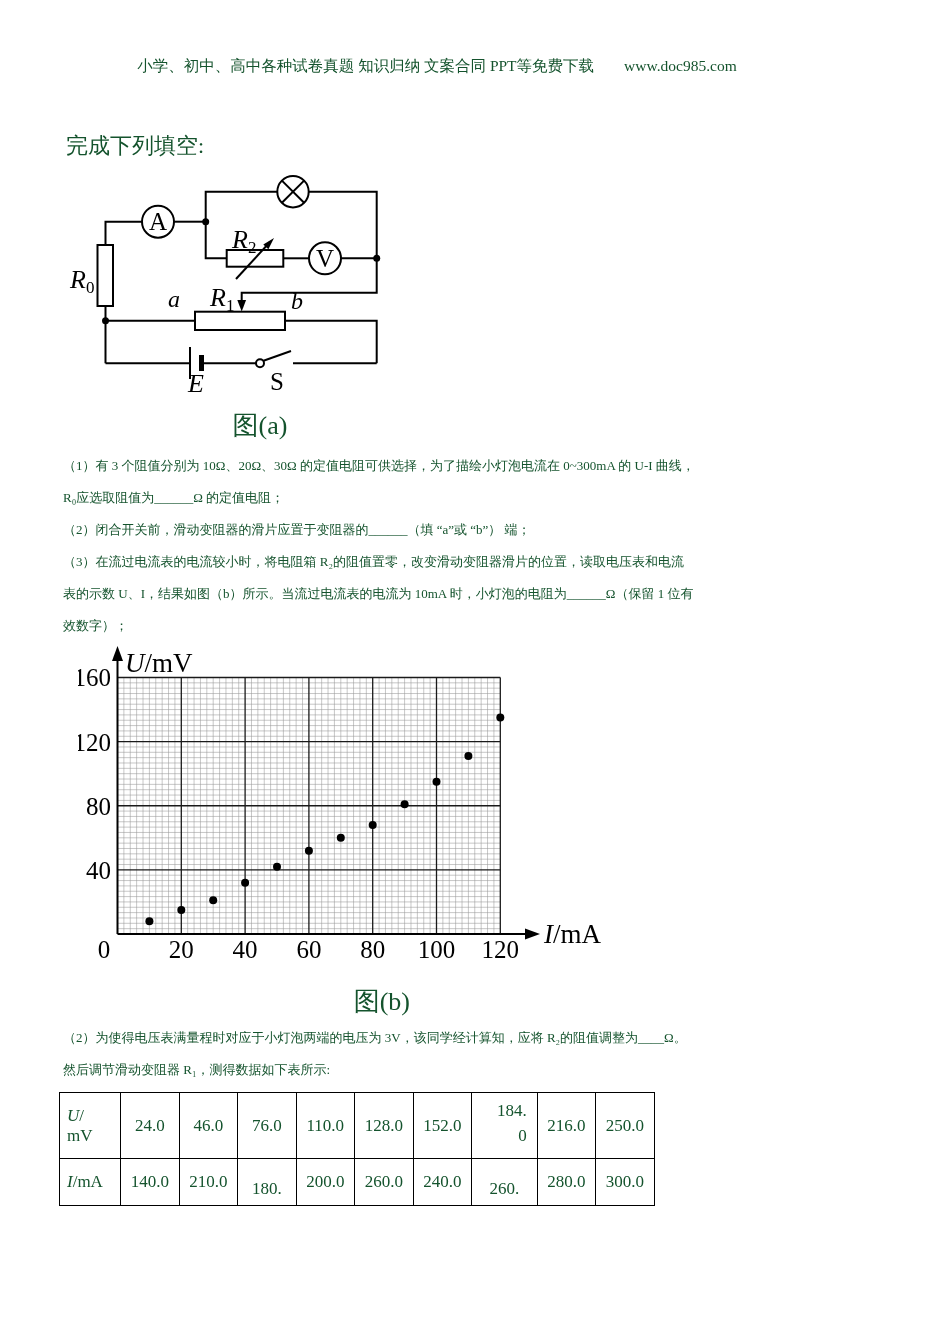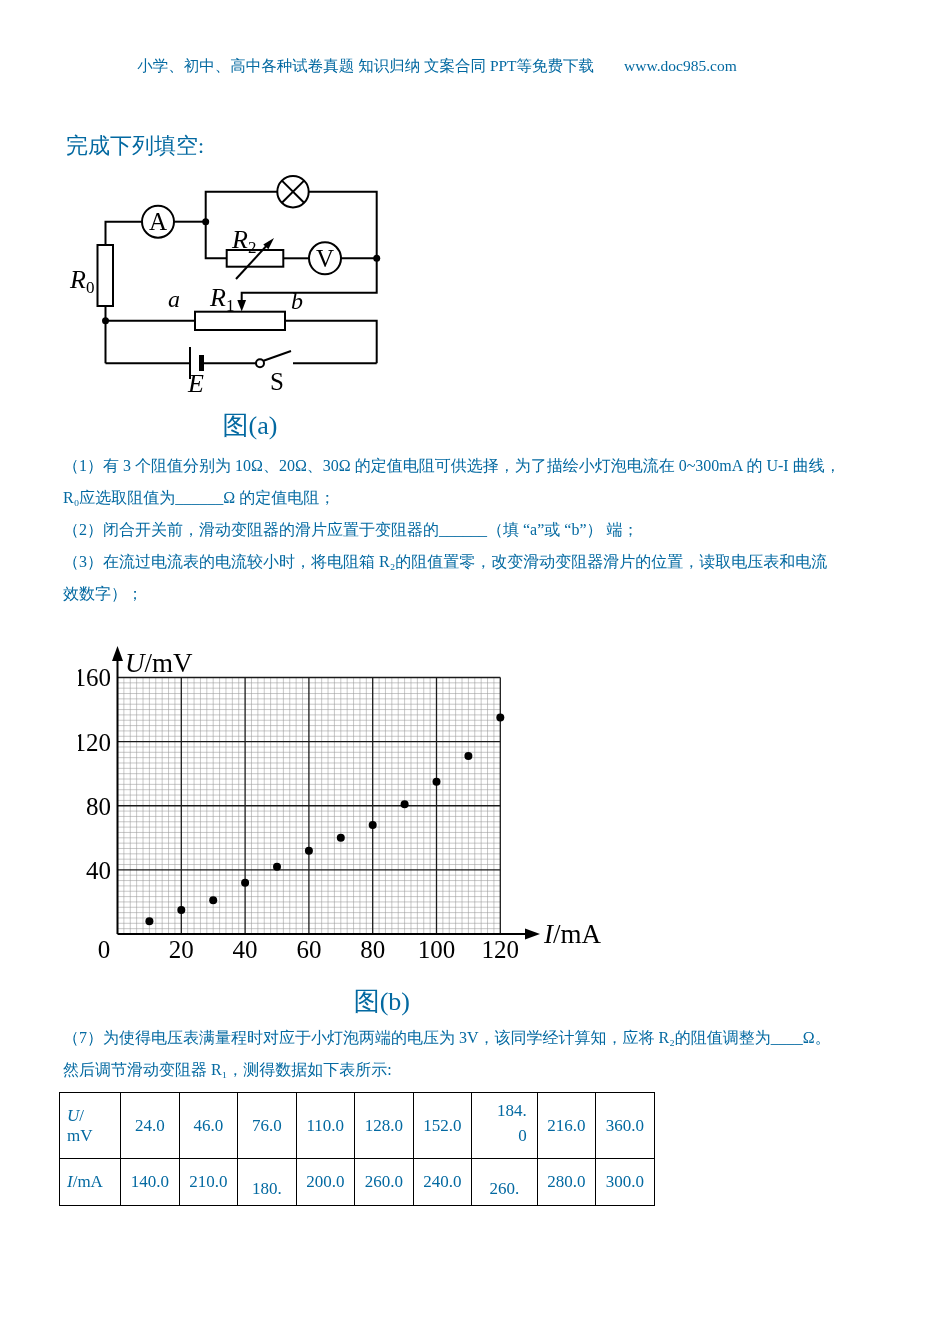--- a/index.html
+++ b/index.html
@@ -1,21 +1,21 @@
 <!DOCTYPE html>
 <html><head>
 <meta charset="utf-8">
 <style>
   html,body{margin:0;padding:0;background:#fff;}
   .page{position:relative;width:874px;height:1344px;background:#ffffff;overflow:hidden;
-        font-family:"Liberation Serif","DejaVu Serif",serif;color:#0369a1;}
+        font-family:"Liberation Serif","DejaVu Serif",serif;color:#14532d;}
   .hdr{position:absolute;top:56px;left:0;width:100%;text-align:center;font-size:15.5px;white-space:nowrap;}
   .hdr .url{margin-left:30px;}
   .intro{position:absolute;left:66px;top:131px;font-size:22px;}
-  .qblock{position:absolute;left:63px;width:860px;font-size:16px;}
+  .qblock{position:absolute;left:63px;width:860px;font-size:13px;}
   .qblock .ln{height:32px;line-height:32px;white-space:nowrap;}
   .cap{position:absolute;font-size:26px;text-align:center;width:160px;}
   svg text{font-family:"Liberation Serif","DejaVu Serif",serif;}
   .it{font-style:italic;}
   
   table.dt{position:absolute;left:59px;top:1092px;border-collapse:collapse;table-layout:fixed;
            font-size:17px;}
   table.dt th,table.dt td{border:1.5px solid #000;font-weight:normal;}
   table.dt th{text-align:left;padding-left:7px;width:52px;}
   table.dt td{text-align:center;width:55.5px;}
@@ -83,27 +83,28 @@
       <text x="265" y="108.8" font-size="25" text-anchor="middle">V</text>
       <text x="10" y="130" font-size="26"><tspan font-style="italic">R</tspan><tspan font-size="17" dy="5">0</tspan></text>
       <text x="172" y="90" font-size="26"><tspan font-style="italic">R</tspan><tspan font-size="17" dy="5">2</tspan></text>
       <text x="150" y="148" font-size="26"><tspan font-style="italic">R</tspan><tspan font-size="17" dy="5">1</tspan></text>
       <text x="108" y="149" font-size="24" font-style="italic">a</text>
       <text x="231" y="151" font-size="24" font-style="italic">b</text>
       <text x="128" y="234" font-size="26" font-style="italic">E</text>
       <text x="210" y="232" font-size="25">S</text>
     </g>
   </svg>
-  <div class="cap" style="left:170px;top:408px;">图(a)</div>
+  <div class="cap" style="left:180px;top:408px;">图(a)</div>
 
   <div class="qblock" style="top:450px;">
     <div class="ln">（1）有 3 个阻值分别为 10Ω、20Ω、30Ω 的定值电阻可供选择，为了描绘小灯泡电流在 0~300mA 的 U-I 曲线，</div>
     <div class="ln">R₀应选取阻值为______Ω 的定值电阻；</div>
     <div class="ln">（2）闭合开关前，滑动变阻器的滑片应置于变阻器的______（填 “a”或 “b”） 端；</div>
     <div class="ln">（3）在流过电流表的电流较小时，将电阻箱 R₂的阻值置零，改变滑动变阻器滑片的位置，读取电压表和电流</div>
+    <div class="ln">表的示数 U、I，结果如图（b）所示。当流过电流表的电流为 10mA 时，小灯泡的电阻为______Ω（保留 1 位有</div>
     <div class="ln">效数字）；</div>
   </div>
 
   <svg id="chart-svg" style="position:absolute;left:78px;top:644px;" width="545" height="340" viewBox="0 0 545 340">
     <g id="grid-minor" stroke="#999" stroke-width="0.55">
         <line x1="45.88" y1="33.488" x2="45.88" y2="290"></line>
         <line x1="52.26" y1="33.488" x2="52.26" y2="290"></line>
         <line x1="58.64" y1="33.488" x2="58.64" y2="290"></line>
         <line x1="65.02" y1="33.488" x2="65.02" y2="290"></line>
         <line x1="71.4" y1="33.488" x2="71.4" y2="290"></line>
@@ -249,37 +250,37 @@
         <text x="294.7" y="314">80</text>
         <text x="358.5" y="314">100</text>
         <text x="422.3" y="314">120</text>
       </g>
     <text x="47" y="28" font-size="27" fill="#000"><tspan font-style="italic">U</tspan><tspan>/mV</tspan></text>
     <text x="466" y="299" font-size="27" fill="#000"><tspan font-style="italic">I</tspan><tspan>/mA</tspan></text>
   </svg>
   <div class="cap" style="left:250px;top:984px;text-align:right;">图(b)</div>
 
   <div class="qblock" style="top:1022px;">
-    <div class="ln">（7）为使得电压表满量程时对应于小灯泡两端的电压为 3V，该同学经计算知，应将 R₂的阻值调整为____Ω。</div>
+    <div class="ln">（2）为使得电压表满量程时对应于小灯泡两端的电压为 3V，该同学经计算知，应将 R₂的阻值调整为____Ω。</div>
     <div class="ln">然后调节滑动变阻器 R₁，测得数据如下表所示:</div>
   </div>
 
   <table class="dt">
     <tbody>
         <tr class="r1" id="row_u">
       <th><span class="it">U</span><span>/</span><br><span>mV</span></th>
     <td><span>24.0</span></td>
           <td><span>46.0</span></td>
           <td><span>76.0</span></td>
           <td><span>110.0</span></td>
           <td><span>128.0</span></td>
           <td><span>152.0</span></td>
           <td class="wrap"><span>184.0</span></td>
           <td><span>216.0</span></td>
-          <td><span>360.0</span></td>
+          <td><span>250.0</span></td>
         </tr>
     <tr class="r2" id="row_i">
       <th><span class="it">I</span><span>/mA</span></th>
     <td><span>140.0</span></td>
           <td><span>210.0</span></td>
           <td class="low"><span>180.</span></td>
           <td><span>200.0</span></td>
           <td><span>260.0</span></td>
           <td><span>240.0</span></td>
           <td class="low"><span>260.</span></td>

